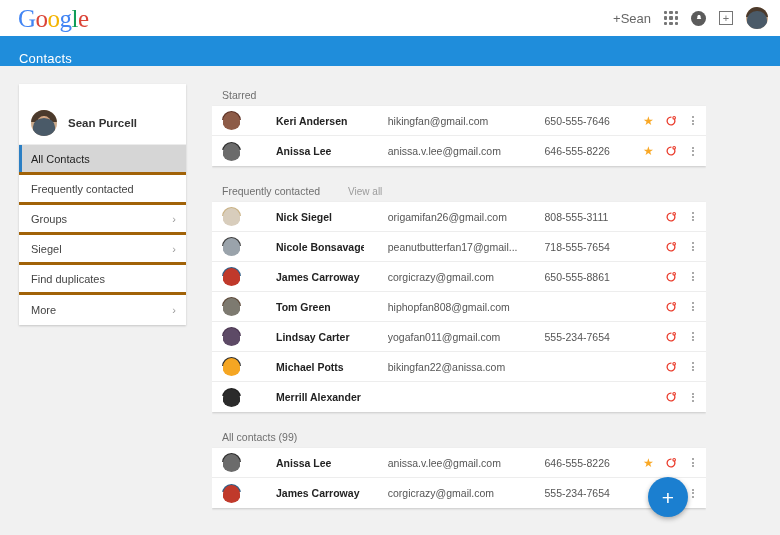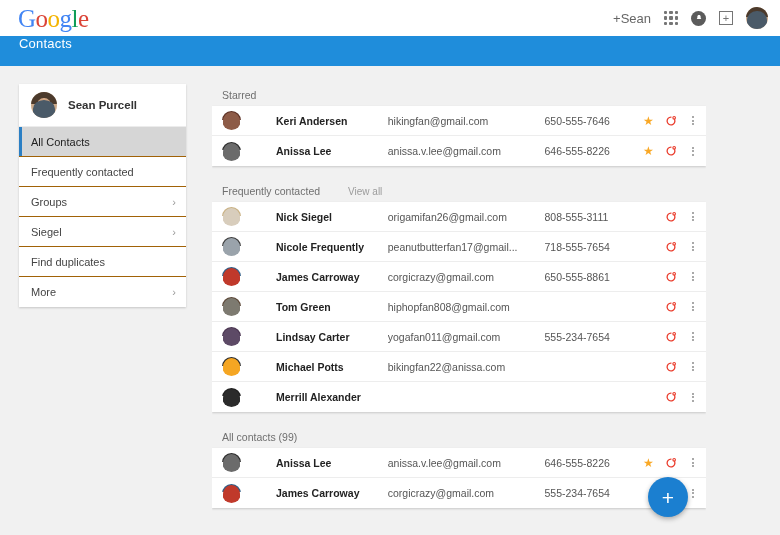--- a/index.html
+++ b/index.html
@@ -68,53 +68,54 @@
   }
   .avatar-top {
     width: 22px; height: 22px; border-radius: 50%;
     background: #caa98a; overflow: hidden; cursor: pointer;
     position: relative; flex: none;
   }
 
   
   .appbar {
     height: 30px; background: #1f8ddb;
-    display: flex; align-items: flex-start;
+    display: flex; align-items: flex-end;
   }
   .appbar .title {
     color: #fff; font-size: 13px; margin-left: 19px; letter-spacing: .2px;
   }
 
   
   .body {
     display: flex; height: 469px; padding-top: 18px;
     align-items: flex-start;
   }
 
   
   .sidebar {
     width: 167px; margin-left: 19px; background: #fff;
     box-shadow: 0 1px 2px rgba(0,0,0,.18);
     flex: none;
   }
   .profile {
     display: flex; align-items: center; height: 43px; padding-left: 12px;
     border-bottom: 1px solid #ececec;
+    margin-top: 18px;
   }
   .avatar-side {
     width: 26px; height: 26px; border-radius: 50%;
     background: #caa98a; overflow: hidden; flex: none; position: relative;
   }
   .profile .pname { font-size: 11.5px; color: #333; margin-left: 11px; font-weight: bold; }
 
   .navitem {
     height: 30px; display: flex; align-items: center;
     padding-left: 12px; padding-right: 10px;
     font-size: 11px; color: #444;
-    border-bottom: 1px solid #a16207;
+    border-bottom: 3px solid #a16207;
     cursor: pointer; position: relative;
   }
   .navitem:last-child { border-bottom: none; }
   .navitem.active { background: #d6d6d6; color: #222; }
   .navitem.active::before {
     content: ""; position: absolute; left: 0; top: 0; bottom: 0;
     width: 3px; background: #2b7fc4;
   }
   .navitem .chev { margin-left: auto; color: #9a9a9a; font-size: 11px; }
 
@@ -354,21 +355,21 @@
             </span>
           </div>
           <div class="row">
             <span class="av">
               <span class="face">
                 <span class="hair" style="background:#3c3c3c"></span>
                 <span class="head" style="background:#d6b79c"></span>
                 <span class="body" style="background:#9aa3ab"></span>
               </span>
             </span>
-            <span class="nm">Nicole Frequently</span>
+            <span class="nm">Nicole Bonsavage</span>
             <span class="em">peanutbutterfan17@gmail...</span>
             <span class="ph">718-555-7654</span>
             <span class="acts">
               <span class="star off">★</span>
               <span class="gplus">
                 <svg width="12" height="12" viewBox="0 0 24 24">
                   <path d="M12 4.2a7.8 7.8 0 1 0 7.2 4.8" fill="none" stroke="#ea3b2b" stroke-width="2.6" stroke-linecap="round"></path>
                   <circle cx="18.3" cy="5.7" r="2.6" fill="none" stroke="#ea3b2b" stroke-width="2.2"></circle>
                 </svg>
               </span>

